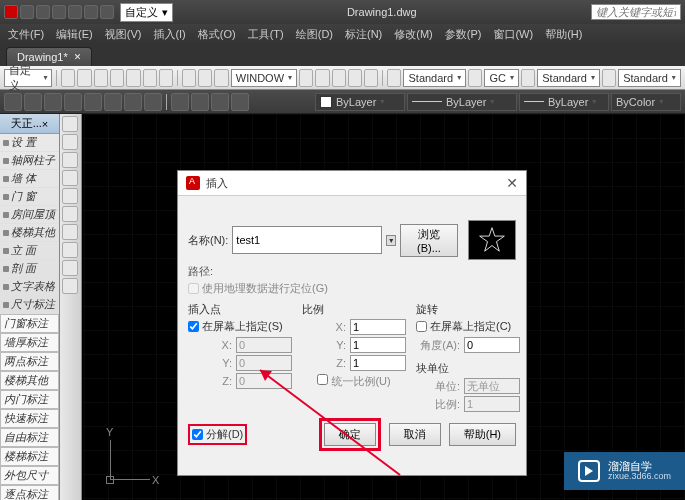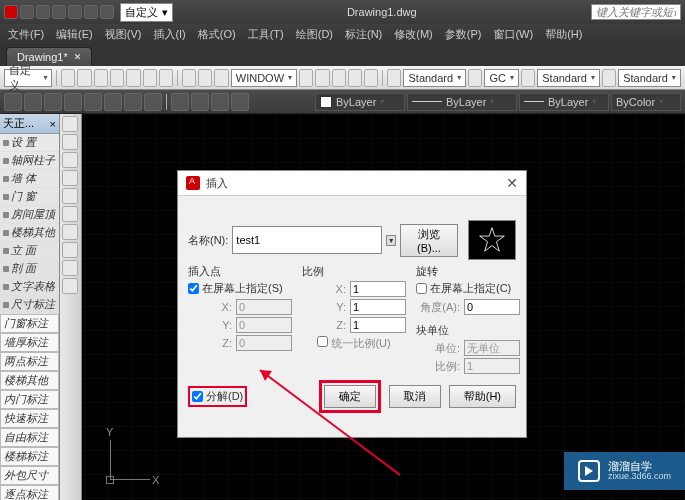--- a/index.html
+++ b/index.html
@@ -28,21 +28,21 @@
 .tb-btn { width: 18px; height: 18px; background: #e8e8e8; border: 1px solid #aaa; border-radius: 2px; }
 .toolbar.dark .tb-btn { background: #555; border: 1px solid #666; }
 .tb-sep { width: 1px; height: 16px; background: #aaa; margin: 0 2px; }
 .tb-combo { background: #fff; border: 1px solid #888; padding: 1px 4px; display: flex; align-items: center; gap: 4px; color: #333; height: 18px;}
 .tb-combo .swatch { width: 12px; height: 12px; background: #fff; border: 1px solid #333; }
 .tb-combo .dd { font-size: 8px; color: #555; }
 
 
 .workspace { display: flex; height: calc(500px - 24px - 20px - 22px - 24px - 24px); }
 .sidepanel { width: 60px; background: linear-gradient(#eaeaea,#d6d6d6); border-right: 1px solid #888; overflow: hidden; }
-.panel-title { background: linear-gradient(#c8d8e8,#aac4dd); padding: 2px 3px; font-size: 10px; border-bottom: 1px solid #999; display:flex; justify-content:space-between; align-items:center;}
+.panel-title { background: linear-gradient(#c8d8e8,#aac4dd); padding: 2px 3px; font-size: 10px; border-bottom: 1px solid #999; display:flex; justify-content:center; align-items:center;}
 .panel-list { font-size: 10px; }
 .panel-item { padding: 1px 3px; border-bottom: 1px solid #e0e0e0; white-space: nowrap; overflow: hidden; color: #333; display:flex; align-items:center; gap:2px;font-style:italic;}
 .panel-item.boxed { border:1px solid #bbb; margin:0; background:#f8f8f8;}
 .panel-item .bullet { width:6px; height:6px; background:#888; border-radius:1px; flex-shrink:0;}
 .canvas { flex: 1; background: #000; position: relative; background-image: linear-gradient(#0a0a0a 1px, transparent 1px), linear-gradient(90deg, #0a0a0a 1px, transparent 1px); background-size: 24px 24px; }
 .vtoolbar { position: absolute; left: 0; top: 0; width: 22px; background: linear-gradient(90deg,#e8e8e8,#d0d0d0); height: 100%; border-right:1px solid #888; display:flex; flex-direction:column; gap:2px; padding:2px;}
 .vtoolbar .tb-btn { width:16px; height:16px;}
 .ucs { position: absolute; left: 40px; bottom: 10px; color: #888; font-size: 10px; }
 .ucs-axes { position: relative; width: 60px; height: 60px; }
 .ucs-y { position: absolute; left: 10px; bottom: 10px; width: 1px; height: 40px; background: #777; }
@@ -339,20 +339,25 @@
       <label>名称(N):</label>
       <input class="dlg-input" style="flex: 1 1 0%;" value="test1">
       <span style="border:1px solid #888;background:#ddd;padding:0 2px;font-size:8px;">▾</span>
       <button class="browse-btn">浏览(B)...</button>
       <div class="preview">
         <svg class="star" viewBox="0 0 50 50">
           <polygon points="25,3 30,18 47,18 33,28 38,45 25,35 12,45 17,28 3,18 20,18" fill="none" stroke="#fff" stroke-width="1.5"></polygon>
         </svg>
       </div>
     </div>
+    <div class="path-row">路径:</div>
+    <div class="geo-row">
+      <input type="checkbox" disabled="" style="">
+      <span>使用地理数据进行定位(G)</span>
+    </div>
 
     <div class="cols">
       <div class="col">
         <div class="col-title">插入点</div>
         <div class="chk">
             <input type="checkbox" checked="" style="">
             <span>在屏幕上指定(S)</span>
           </div>
         <div class="field-row">
             <span class="lbl">X:</span>

